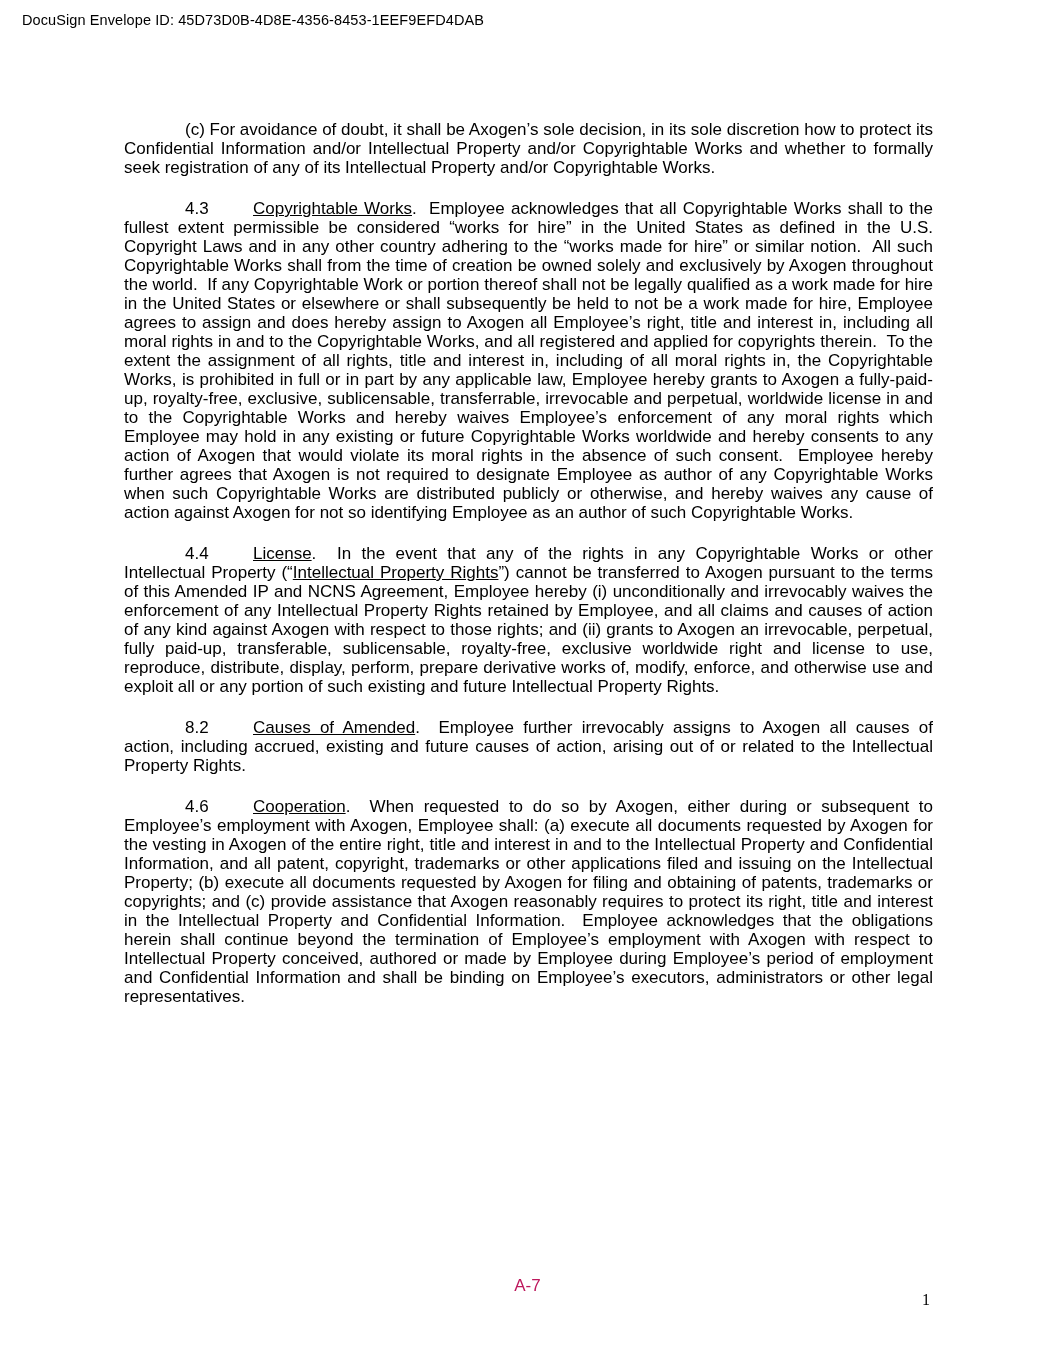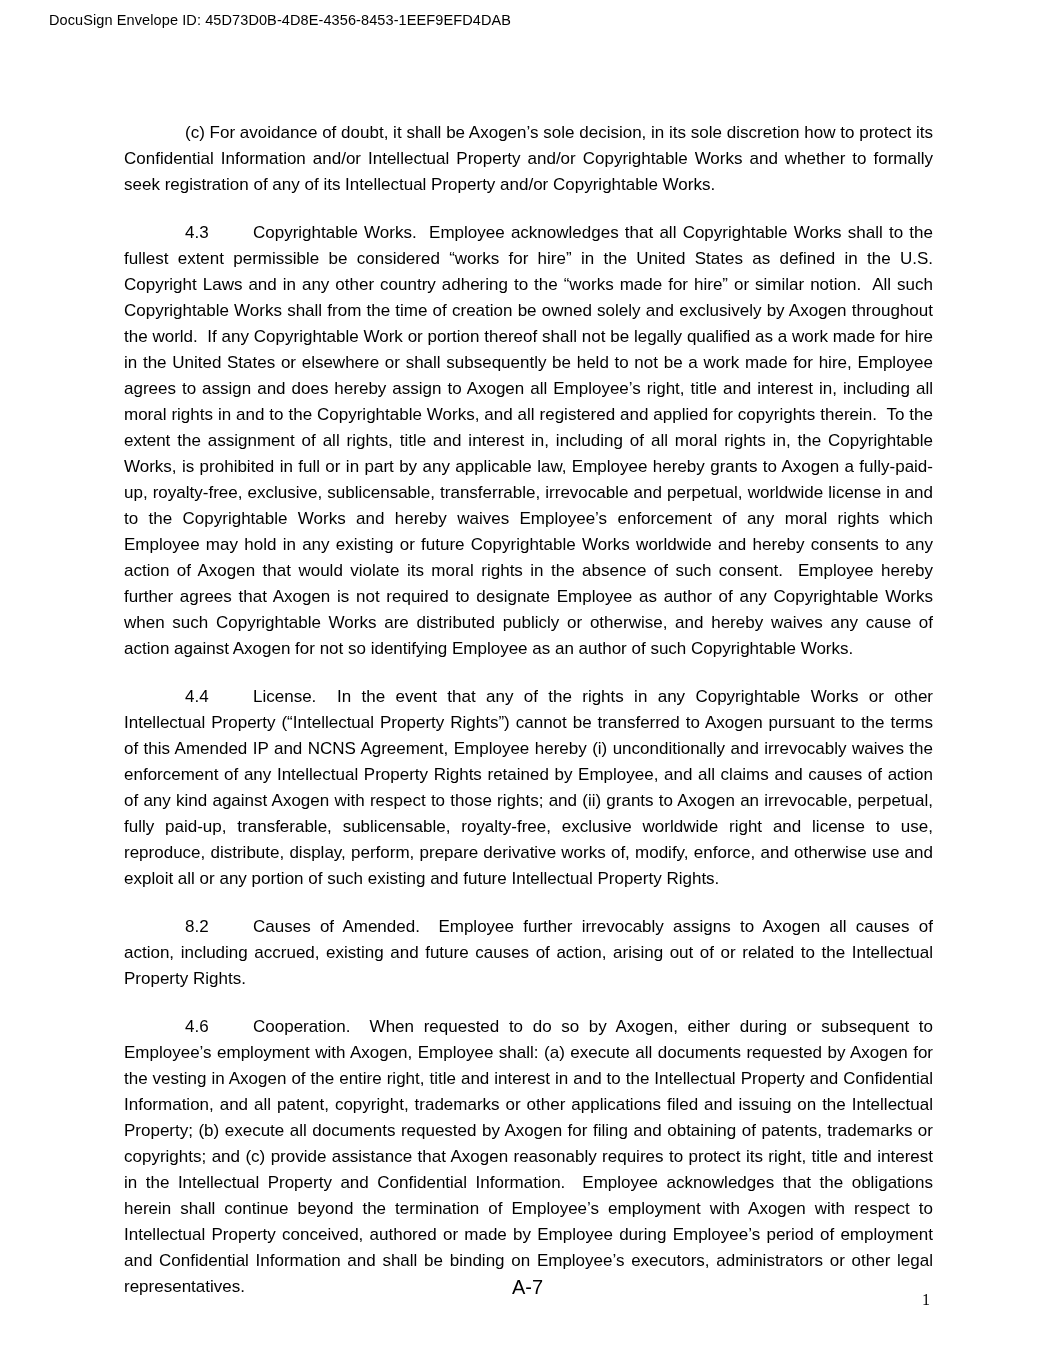--- a/index.html
+++ b/index.html
@@ -9,56 +9,56 @@
     width: 1055px;
     height: 1365px;
     margin: 0 auto;
     background: #ffffff;
     color: #000000;
     font-family: "Liberation Sans", sans-serif;
     overflow: hidden;
   }
   .docusign-header {
     position: absolute;
-    left: 49px;
+    left: 22px;
     top: 12px;
     font-size: 14.5px;
     letter-spacing: 0.1px;
     color: #000000;
     white-space: nowrap;
   }
   .doc-body {
     position: absolute;
     left: 124px;
     top: 120px;
     width: 809px;
     font-size: 17px;
-    line-height: 26px;
+    line-height: 19px;
     text-align: justify;
     color: #000000;
   }
   p.para {
     margin: 0 0 22px 0;
     text-indent: 61px;
   }
   p.para:last-child { margin-bottom: 16px; }
   .secnum {
     display: inline-block;
     width: 68px;
     text-indent: 0;
   }
-  .u { }
+  .u { text-decoration: underline; }
   .footer-label {
     position: absolute;
     left: 0;
     top: 1276px;
     width: 100%;
     text-align: center;
-    font-size: 20px;
-    color: #000000;
+    font-size: 17px;
+    color: #be185d;
   }
   .corner-page-number {
     position: absolute;
     top: 1291px;
     right: 125px;
     font-family: "Liberation Serif", serif;
     font-size: 16px;
     color: #000000;
   }
 </style>

